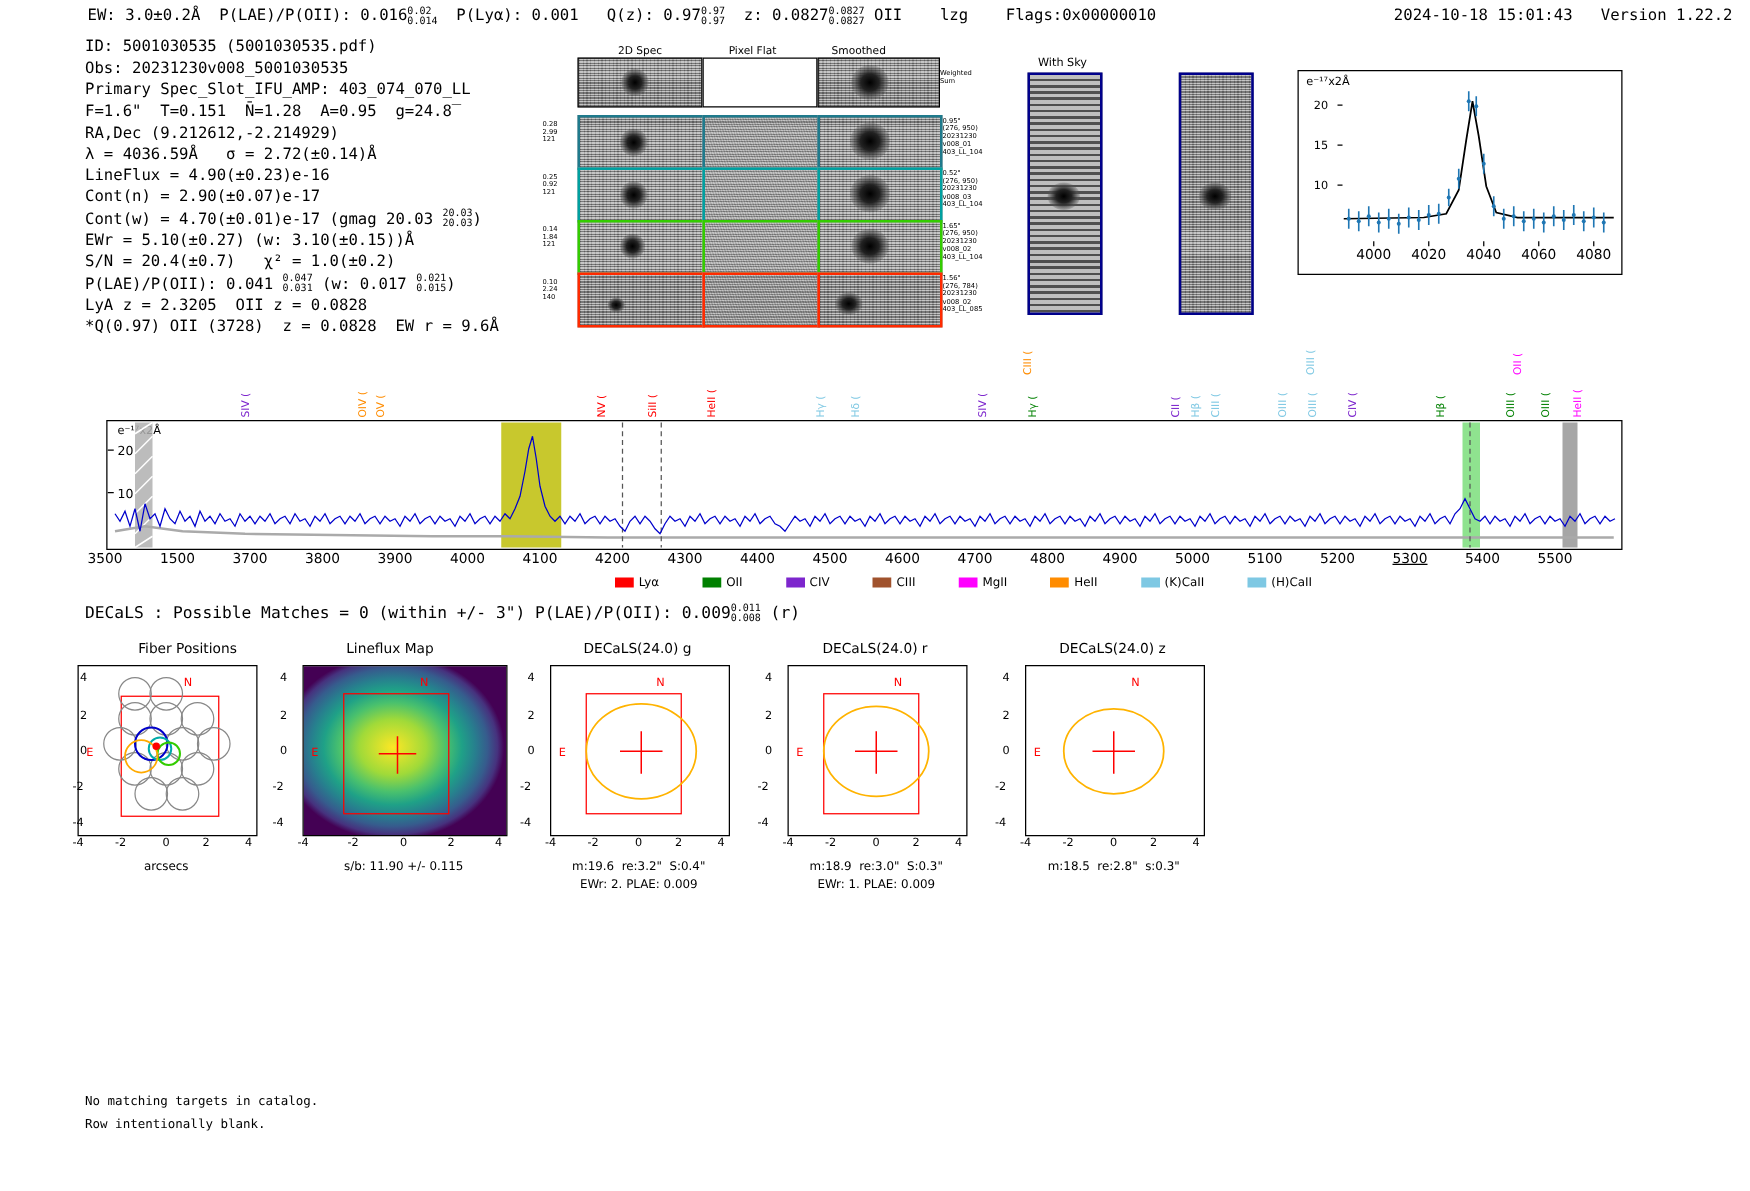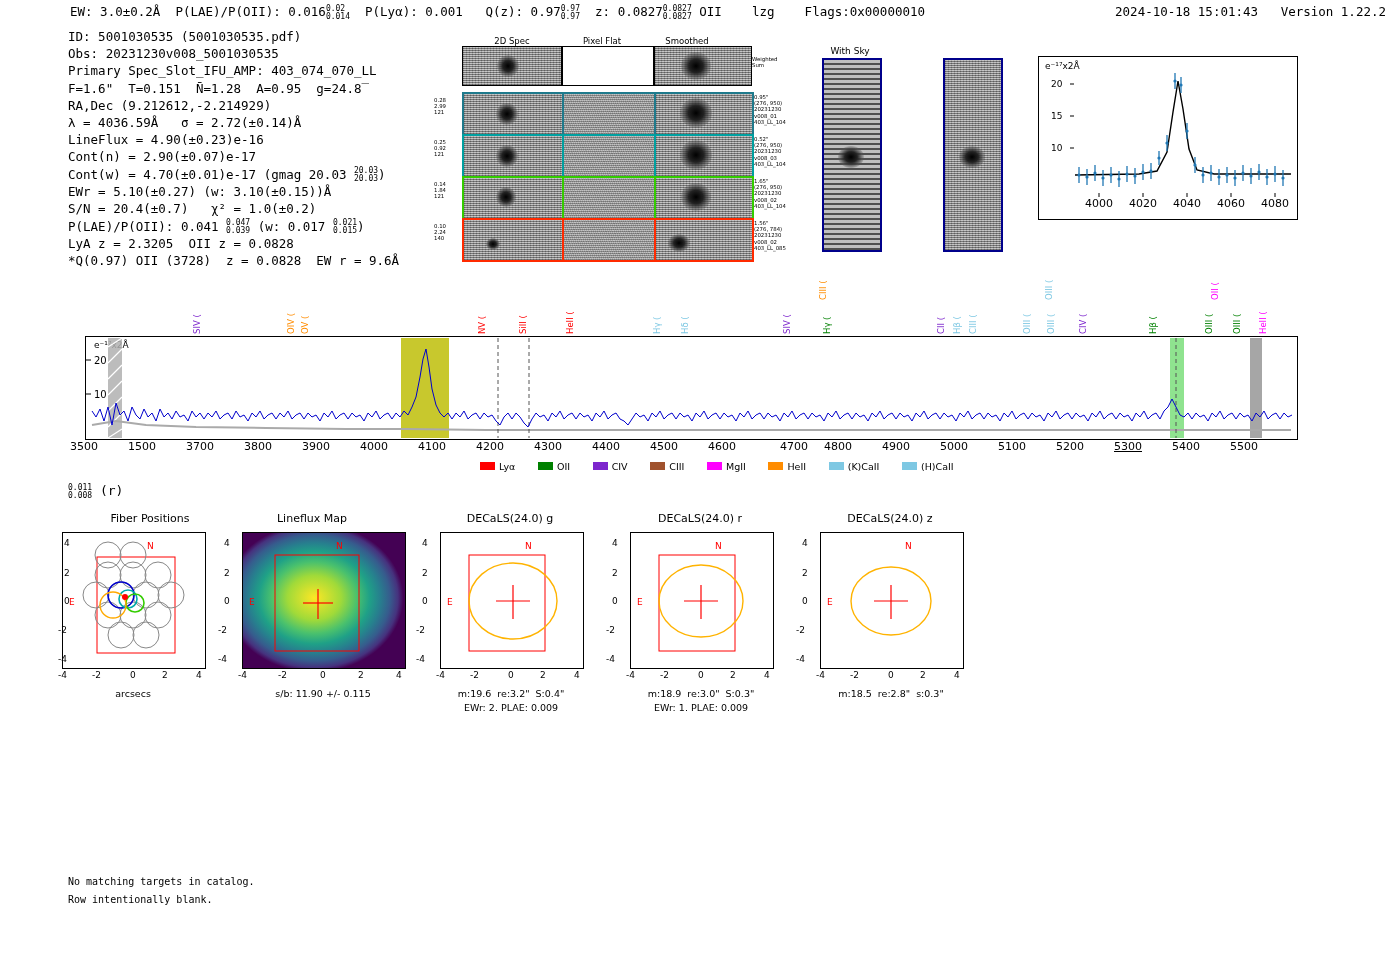--- a/index.html
+++ b/index.html
@@ -37,21 +37,21 @@
   }
   .blob{position:absolute;border-radius:50%;
     background:radial-gradient(ellipse at center, #000 0%, #222 34%, rgba(80,80,80,.55) 60%, rgba(150,150,150,0) 78%);}
   .tinytxt{font-size:5.4px;font-family:"DejaVu Sans", sans-serif;line-height:6.2px;white-space:pre;}
 
   
   #bigspec{position:absolute;left:85px;top:336px;width:1211px;height:102px;border:1px solid #000;background:#fff;}
   .vlabel{position:absolute;font-size:8.5px;font-family:"DejaVu Sans", sans-serif;
     transform:rotate(-90deg);transform-origin:left top;white-space:nowrap;}
   .xtick{position:absolute;font-size:11px;font-family:"DejaVu Sans", sans-serif;text-align:right;}
-  .legend-item{display:inline-flex;align-items:center;margin-right:13px;font-size:9.5px;font-family:"DejaVu Sans", sans-serif;}
+  .legend-item{display:inline-flex;align-items:center;margin-right:13px;font-size:9.5px;font-family:"DejaVu Sans", sans-serif;margin-left:12px;}
   .legend-sw{width:15px;height:8px;display:inline-block;margin-right:4px;}
 
   
   .cut-title{font-size:11px;font-family:"DejaVu Sans", sans-serif;text-align:center;}
   .axnum{position:absolute;font-size:9px;font-family:"DejaVu Sans", sans-serif;}
   .capt{font-size:9.5px;font-family:"DejaVu Sans", sans-serif;text-align:center;white-space:pre;}
 
   #decals-line{position:absolute;left:68px;top:483px;font-size:13px;white-space:nowrap;}
   #blankmsg{position:absolute;left:68px;top:873px;font-size:10px;line-height:17.5px;white-space:pre;}
 </style>
@@ -78,21 +78,21 @@
 <span>Obs: 20231230v008_5001030535</span>
 <span>Primary Spec_Slot_IFU_AMP: 403_074_070_LL</span>
 <span>F=1.6"  T=0.151  N̄=1.28  A=0.95  g=24.8̅</span>
 <span>RA,Dec (9.212612,-2.214929)</span>
 <span>λ = 4036.59Å   σ = 2.72(±0.14)Å</span>
 <span>LineFlux = 4.90(±0.23)e-16</span>
 <span>Cont(n) = 2.90(±0.07)e-17</span>
 <span>Cont(w) = 4.70(±0.01)e-17 (gmag 20.03 <span class="frac"><span>20.03</span><span>20.03</span></span>)</span>
 <span>EWr = 5.10(±0.27) (w: 3.10(±0.15))Å</span>
 <span>S/N = 20.4(±0.7)   χ² = 1.0(±0.2)</span>
-<span>P(LAE)/P(OII): 0.041 <span class="frac"><span>0.047</span><span>0.039</span></span> (w: 0.017 <span class="frac"><span>0.021</span><span>0.015</span></span>)</span>
+<span>P(LAE)/P(OII): 0.041 <span class="frac"><span>0.047</span><span>0.031</span></span> (w: 0.017 <span class="frac"><span>0.021</span><span>0.015</span></span>)</span>
 <span>LyA z = 2.3205  OII z = 0.0828</span>
 <span>*Q(0.97) OII (3728)  z = 0.0828  EW r = 9.6Å</span></div>
 
 <div style="position:absolute;left:462px;top:36px;width:290px;">
   <span class="panel-title" style="position:absolute;left:15px;top:0;width:70px;">2D Spec</span>
   <span class="panel-title" style="position:absolute;left:105px;top:0;width:70px;">Pixel Flat</span>
   <span class="panel-title" style="position:absolute;left:190px;top:0;width:70px;">Smoothed</span>
 </div>
 
 <div class="imgbox noise" style="left:462px;top:46px;width:98px;height:38px;border:1px solid #000;">
@@ -318,21 +318,21 @@
   <span class="xtick" style="position:absolute;left:186px;top:440px;">3700</span>
   <span class="xtick" style="position:absolute;left:244px;top:440px;">3800</span>
   <span class="xtick" style="position:absolute;left:302px;top:440px;">3900</span>
   <span class="xtick" style="position:absolute;left:360px;top:440px;">4000</span>
   <span class="xtick" style="position:absolute;left:418px;top:440px;">4100</span>
   <span class="xtick" style="position:absolute;left:476px;top:440px;">4200</span>
   <span class="xtick" style="position:absolute;left:534px;top:440px;">4300</span>
   <span class="xtick" style="position:absolute;left:592px;top:440px;">4400</span>
   <span class="xtick" style="position:absolute;left:650px;top:440px;">4500</span>
   <span class="xtick" style="position:absolute;left:708px;top:440px;">4600</span>
-  <span class="xtick" style="position:absolute;left:766px;top:440px;margin-left:14px;">4700</span>
+  <span class="xtick" style="position:absolute;left:766px;top:440px;">4700</span>
   <span class="xtick" style="position:absolute;left:824px;top:440px;">4800</span>
   <span class="xtick" style="position:absolute;left:882px;top:440px;">4900</span>
   <span class="xtick" style="position:absolute;left:940px;top:440px;">5000</span>
   <span class="xtick" style="position:absolute;left:998px;top:440px;">5100</span>
   <span class="xtick" style="position:absolute;left:1056px;top:440px;">5200</span>
   <span class="xtick" style="position:absolute;left:1114px;top:440px;text-decoration:underline;">5300</span>
   <span class="xtick" style="position:absolute;left:1172px;top:440px;">5400</span>
   <span class="xtick" style="position:absolute;left:1230px;top:440px;">5500</span>
 </div>
 
@@ -391,21 +391,21 @@
       <i class="legend-sw" style="background:#7ec8e3"></i>
       <span>(K)CaII</span>
     </span>
   <span class="legend-item">
       <i class="legend-sw" style="background:#7ec8e3"></i>
       <span>(H)CaII</span>
     </span>
 </div>
 
 <div id="decals-line" class="mono">
-  <span class="frac"><span>0.011</span><span>0.008</span></span>
+  <span>DECaLS : Possible Matches = 0 (within +/- 3")  P(LAE)/P(OII): 0.009</span><span class="frac"><span>0.011</span><span>0.008</span></span>
   <span>(r)</span>
 </div>
 
 <div style="position:absolute;left:60px;top:512px;width:180px;" class="cut-title">Fiber Positions</div>
 <div style="position:absolute;left:62px;top:532px;width:142px;height:135px;border:1px solid #000;background:#fff;">
   <svg width="142" height="135" viewBox="0 0 142 135">
     <text x="84" y="16" font-family="DejaVu Sans" font-size="9" fill="#ff0000">N</text>
     <text x="6" y="72" font-family="DejaVu Sans" font-size="9" fill="#ff0000">E</text>
     <rect x="34" y="24" width="78" height="96" fill="none" stroke="#ff0000" stroke-width="1"></rect>
     <g fill="none" stroke="#888" stroke-width="1">

